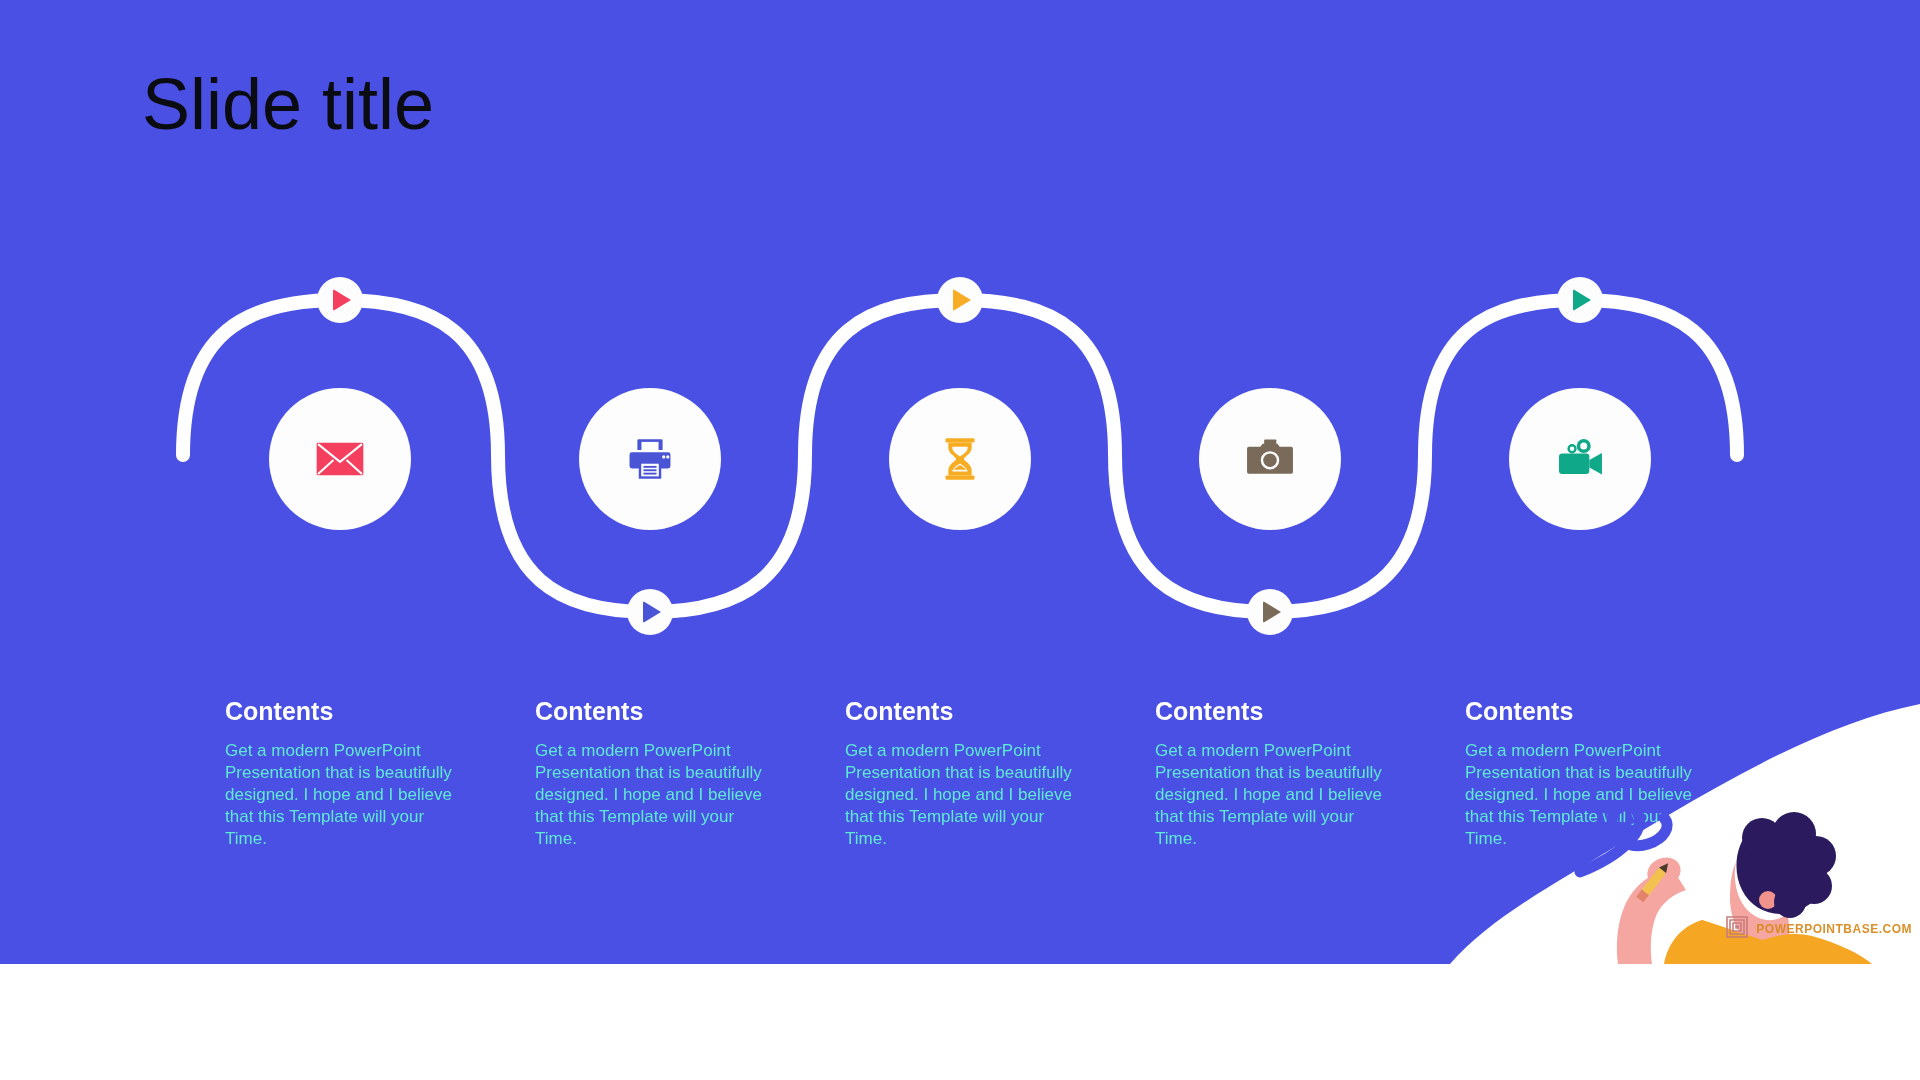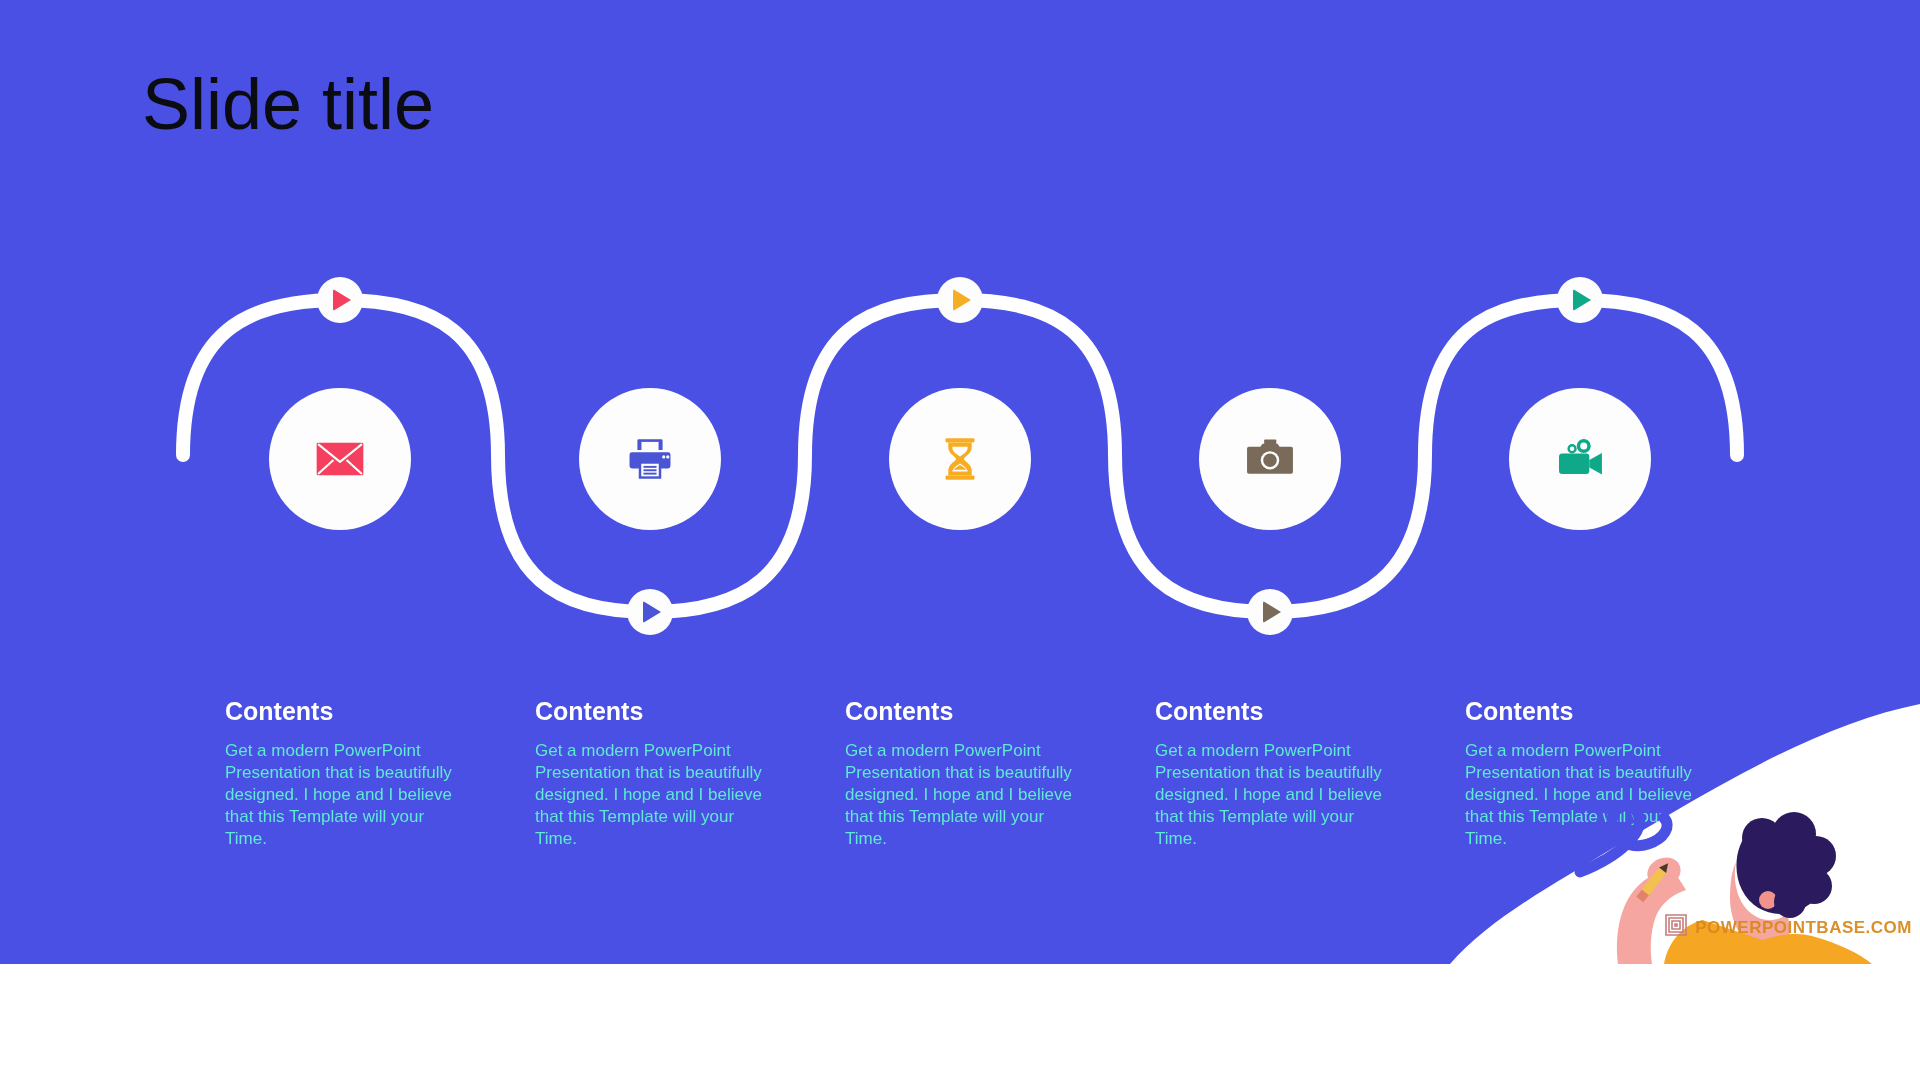--- a/index.html
+++ b/index.html
@@ -108,21 +108,21 @@
     pointer-events: none;
   }
   #watermark {
     position: absolute;
     right: 8px;
     bottom: 22px;
     display: flex;
     align-items: center;
     gap: 7px;
     color: #d98a1f;
-    font-size: 17px;
+    font-size: 12px;
     font-weight: bold;
     letter-spacing: 0.5px;
     font-family: "Liberation Sans", sans-serif;
   }
   #watermark .wm-text {
     color: #d98a1f;
     opacity: 0.95;
   }
 </style>
 </head>

